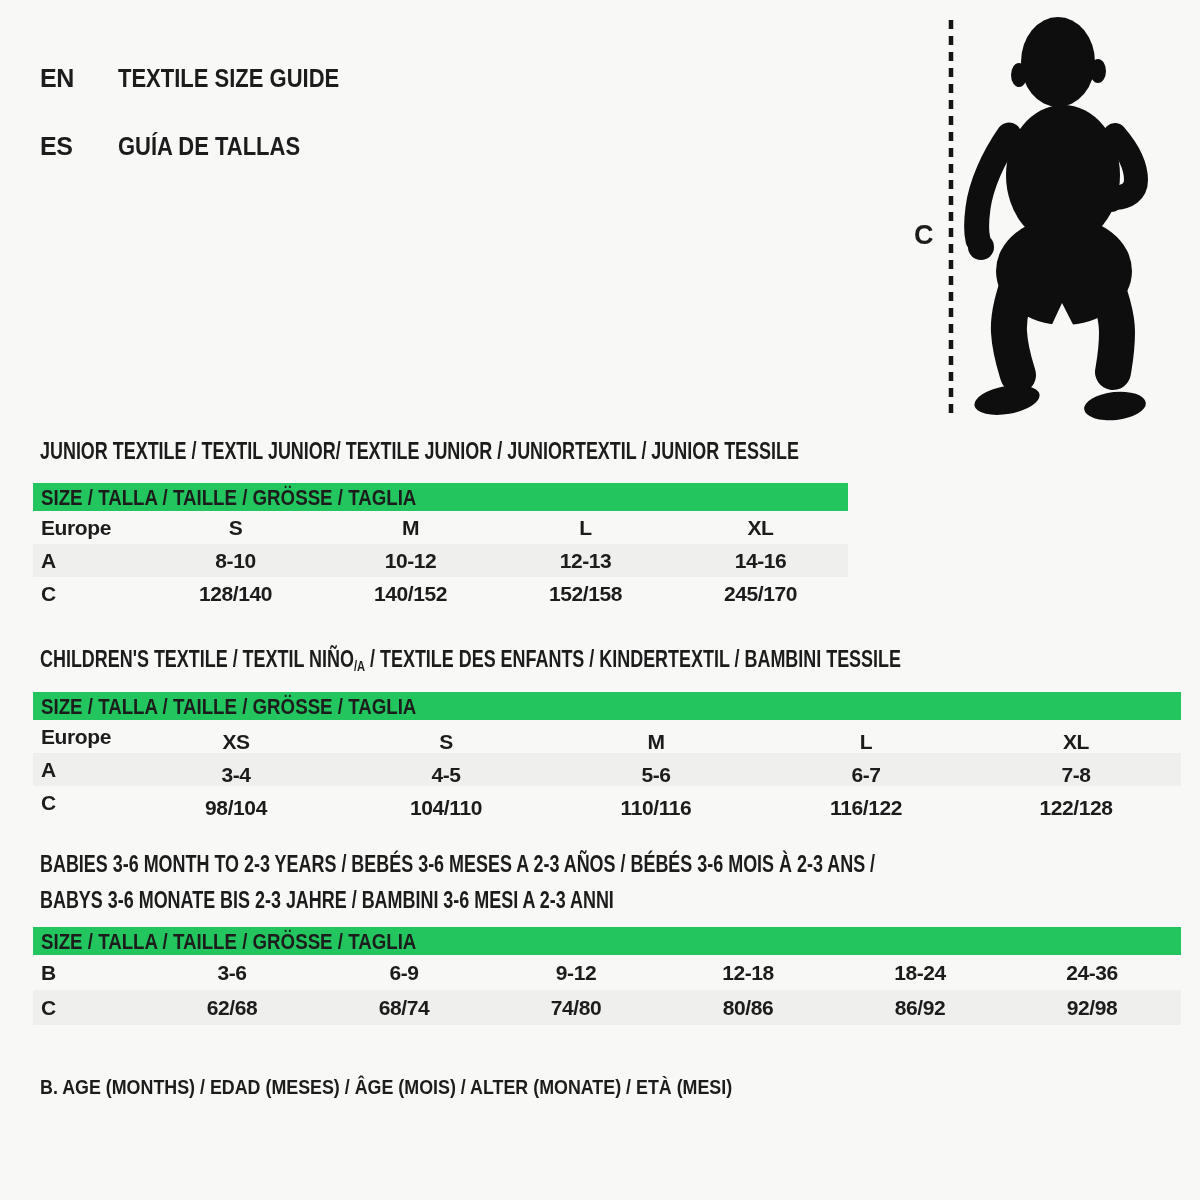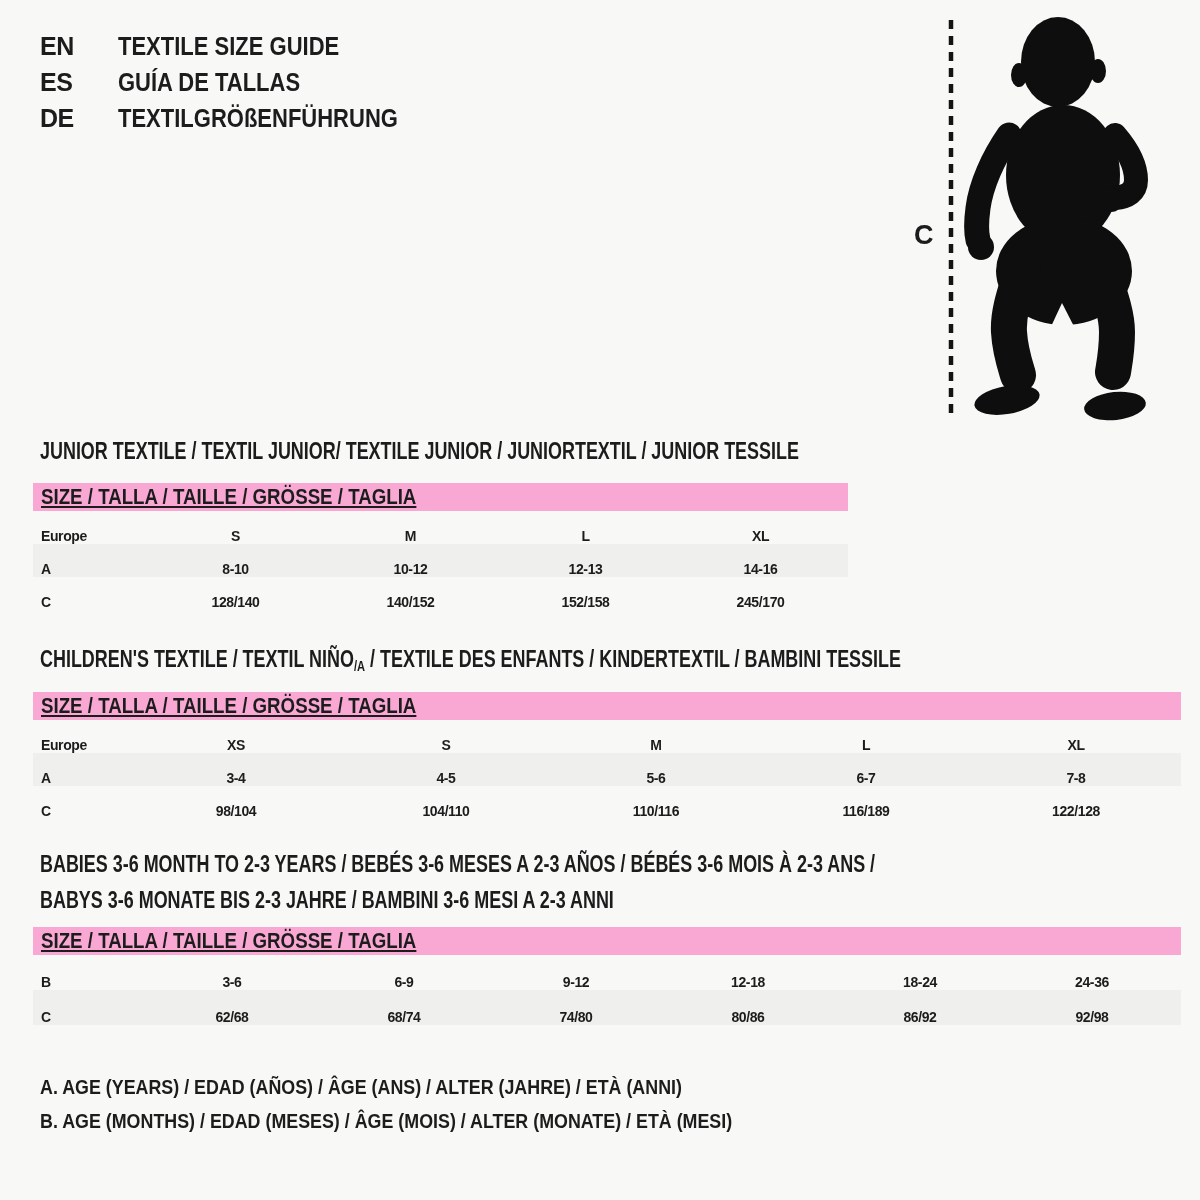--- a/index.html
+++ b/index.html
@@ -11,21 +11,21 @@
     overflow:hidden;
     position:relative;
   }
   .page { position:absolute; left:0; top:0; width:1200px; height:1200px; }
 
   
   .cond { display:inline-block; transform:scaleX(.85); transform-origin:0 50%; white-space:nowrap; }
 
   
   .lang-block { position:absolute; left:40px; top:28px; }
-  .lang-row { display:flex; height:36px; align-items:center; }
+  .lang-row { display:flex; height:36px; align-items:center;margin-top:32px; }
   .lang-code { width:78px; font-size:25px; font-weight:700; letter-spacing:-.5px; }
   .lang-label { font-size:25px; font-weight:700; transform:scaleX(.88); transform-origin:0 50%; white-space:nowrap; }
 
   
   .figure-svg { position:absolute; left:900px; top:8px; width:265px; height:425px; }
   .measure-label { position:absolute; left:914px; top:220px; font-size:27px; font-weight:700; }
 
   
   .sec-title {
     position:absolute; left:40px;
@@ -37,25 +37,25 @@
   #junior-title { top:433px; }
   #children-title { top:641px; }
   #babies-title { top:846px; }
 
   
   .table { position:absolute; left:33px; }
   #t1 { top:483px; width:815px; }
   #t2 { top:692px; width:1148px; }
   #t3 { top:927px; width:1148px; }
   .size-bar {
-    height:28px; background:#f9a8d4;
-    display:flex; align-items:center; padding-left:8px;text-decoration:underline;
+    height:28px; background:#22c55e;
+    display:flex; align-items:flex-end; padding-left:8px;
   }
   .size-bar .cond { font-size:22px; font-weight:700; }
-  .trow { display:flex; align-items:flex-end; height:33px; font-size:14px; font-weight:700; letter-spacing:-.4px; }
+  .trow { display:flex; align-items:center; height:33px; font-size:21px; font-weight:700; letter-spacing:-.4px; }
   #t3 .trow { height:35px; }
   .trow.shade { background:#efefed; }
   .trow .lab { padding-left:8px; text-align:left; }
   .trow .val { text-align:center; }
   #t1 .lab { width:115px; } #t1 .val { width:175px; }
   #t2 .lab { width:98px;  } #t2 .val { width:210px;margin-top:11px; }
   #t3 .lab { width:113px; } #t3 .val { width:172px; }
 
   
   .legend { position:absolute; left:40px; top:1070px; }
@@ -68,24 +68,20 @@
 <div class="page">
 
   <div class="lang-block">
     <div class="lang-row">
       <span class="lang-code">EN</span>
       <span class="lang-label">TEXTILE SIZE GUIDE</span>
     </div>
     <div class="lang-row">
       <span class="lang-code">ES</span>
       <span class="lang-label">GUÍA DE TALLAS</span>
-    </div>
-    <div class="lang-row">
-      <span class="lang-code">DE</span>
-      <span class="lang-label">TEXTILGRÖßENFÜHRUNG</span>
     </div>
   </div>
 
   <svg class="figure-svg" viewBox="0 0 265 425" aria-hidden="true">
     <line x1="51" y1="12" x2="51" y2="407" stroke="#141414" stroke-width="4.5" stroke-dasharray="9 7"></line>
     <g fill="#0e0e0e" transform="translate(65,2)">
       <ellipse cx="93" cy="52" rx="37" ry="45"></ellipse>
       <ellipse cx="54" cy="65" rx="8" ry="12"></ellipse>
       <ellipse cx="133" cy="61" rx="8" ry="12"></ellipse>
       <ellipse cx="98" cy="165" rx="57" ry="70"></ellipse>
@@ -152,21 +148,21 @@
       <span class="val">4-5</span>
       <span class="val">5-6</span>
       <span class="val">6-7</span>
       <span class="val">7-8</span>
     </div>
     <div class="trow">
       <span class="lab">C</span>
       <span class="val">98/104</span>
       <span class="val">104/110</span>
       <span class="val">110/116</span>
-      <span class="val">116/189</span>
+      <span class="val">116/122</span>
       <span class="val">122/128</span>
     </div>
   </div>
 
   <div class="sec-title" id="babies-title">
     <span style="display:block">BABIES 3-6 MONTH TO 2-3 YEARS / BEBÉS 3-6 MESES A 2-3 AÑOS / BÉBÉS 3-6 MOIS À 2-3 ANS /</span>
     <span style="display:block">BABYS 3-6 MONATE BIS 2-3 JAHRE / BAMBINI 3-6 MESI A 2-3 ANNI</span>
   </div>
   <div class="table" id="t3">
     <div class="size-bar">
@@ -187,20 +183,17 @@
       <span class="val">68/74</span>
       <span class="val">74/80</span>
       <span class="val">80/86</span>
       <span class="val">86/92</span>
       <span class="val">92/98</span>
     </div>
   </div>
 
   <div class="legend">
     <div class="legend-line">
-      <span class="cond">A. AGE (YEARS) / EDAD (AÑOS) / ÂGE (ANS) / ALTER (JAHRE) / ETÀ (ANNI)</span>
-    </div>
-    <div class="legend-line">
       <span class="cond">B. AGE (MONTHS) / EDAD (MESES) / ÂGE (MOIS) / ALTER (MONATE) / ETÀ (MESI)</span>
     </div>
   </div>
 
 </div>
 
 </body></html>

